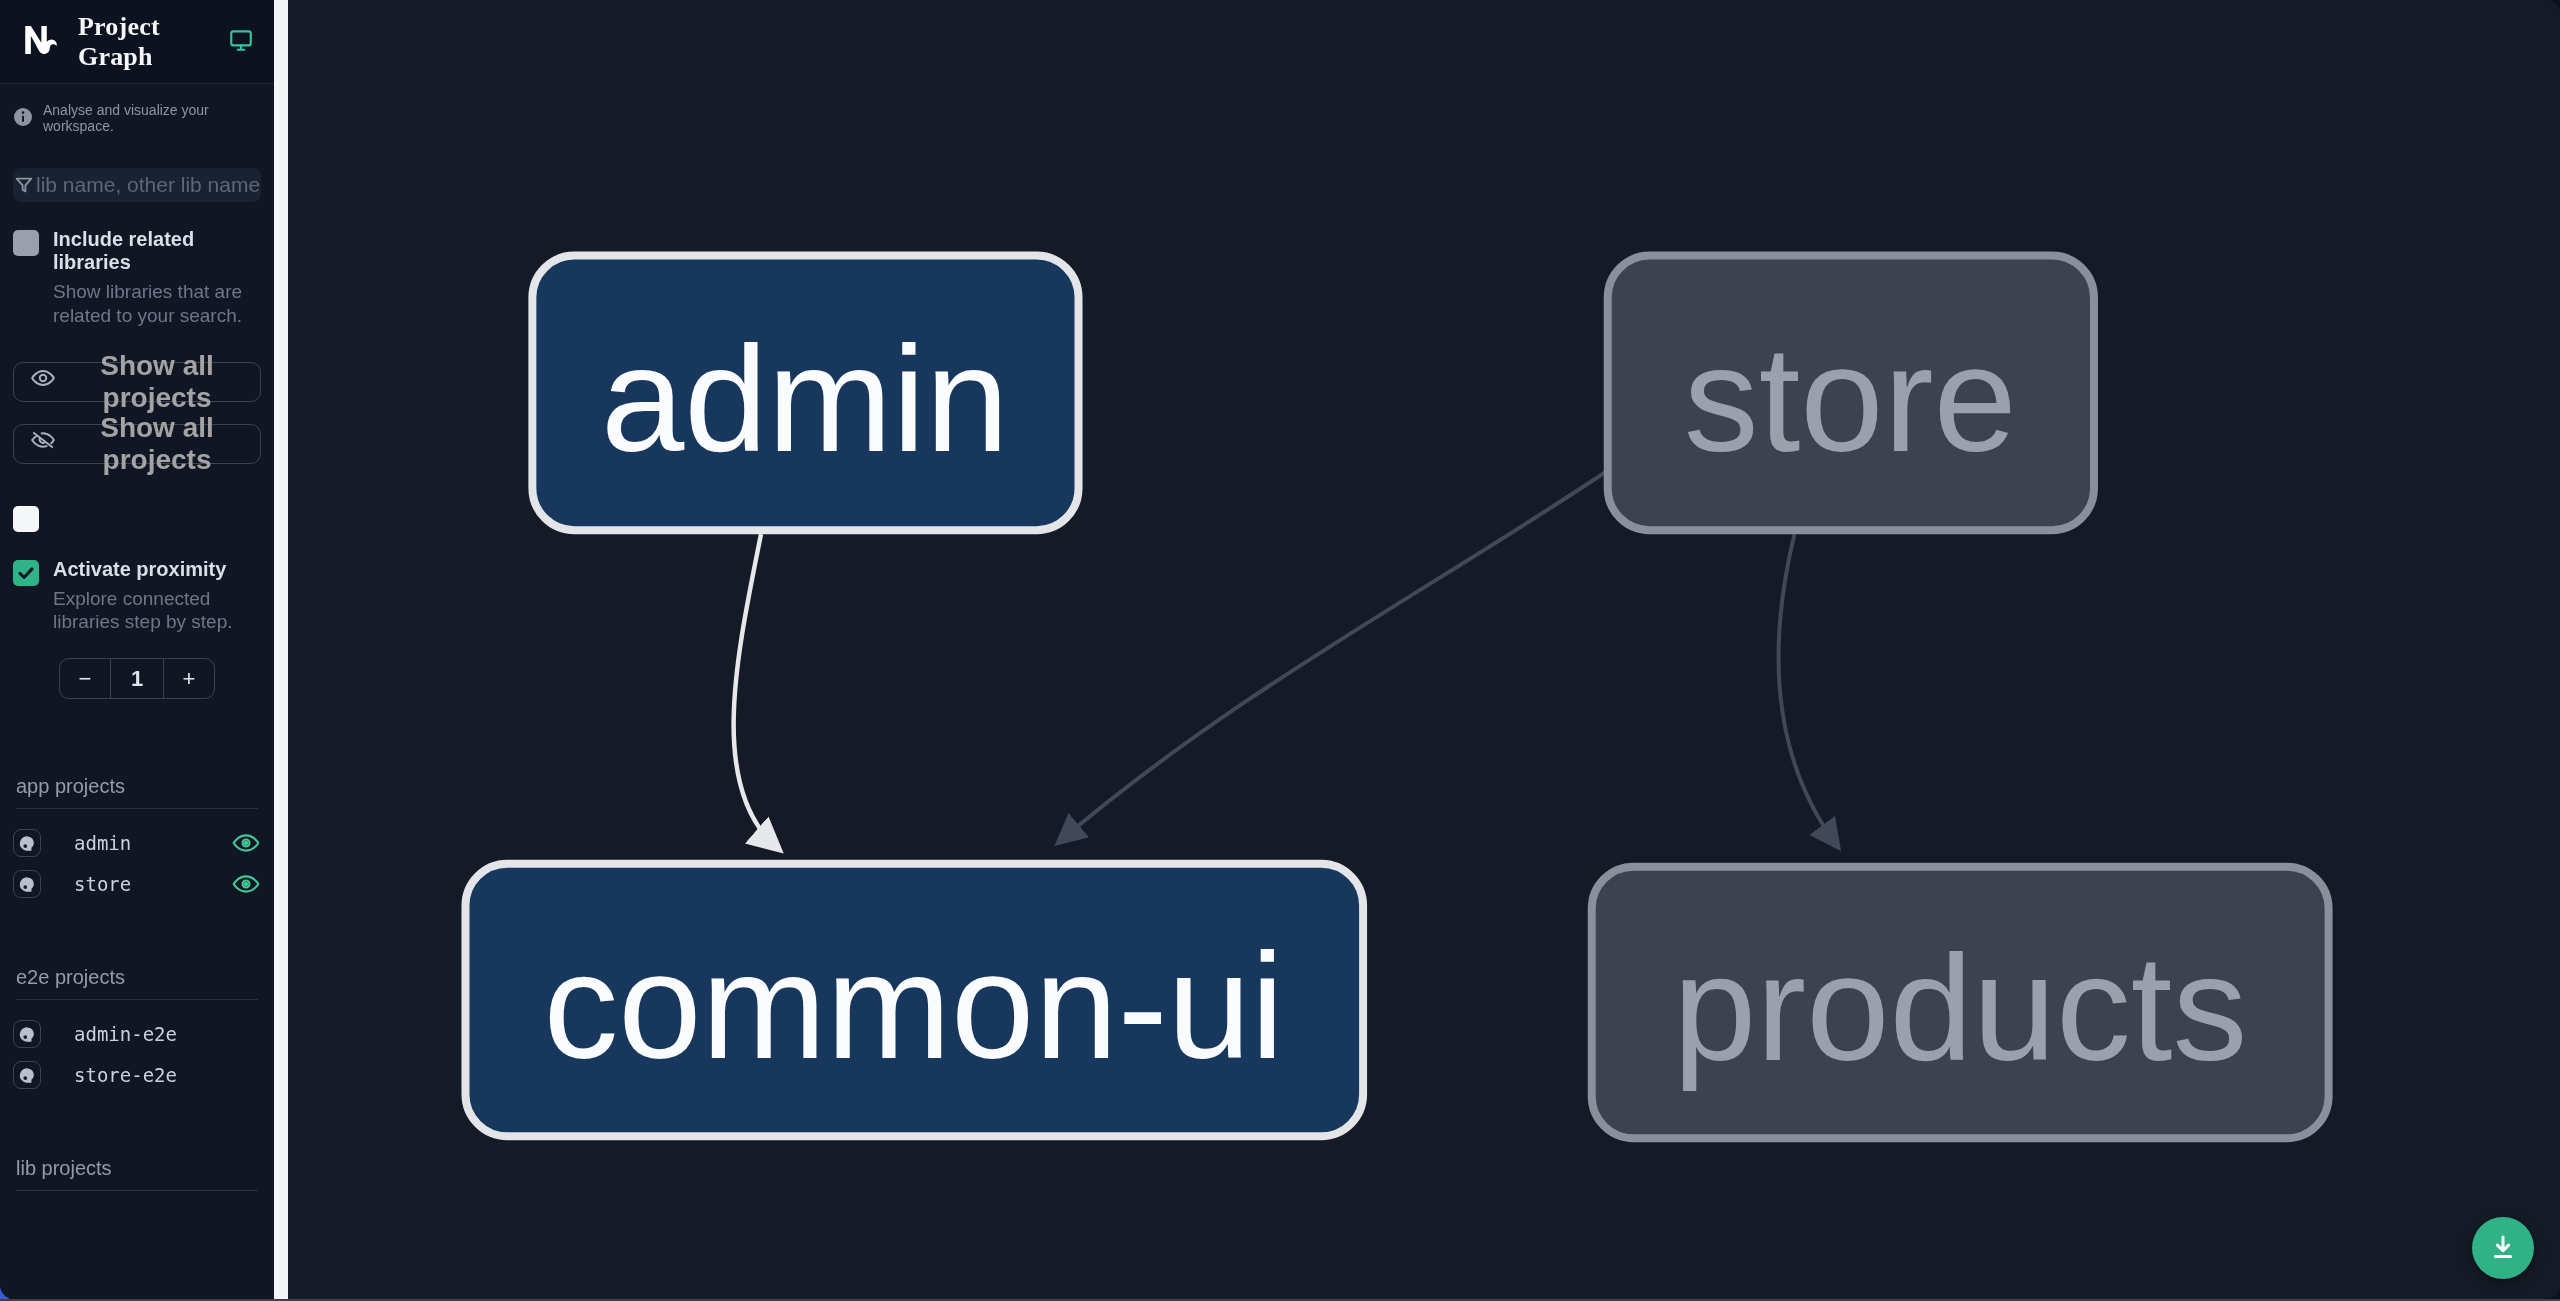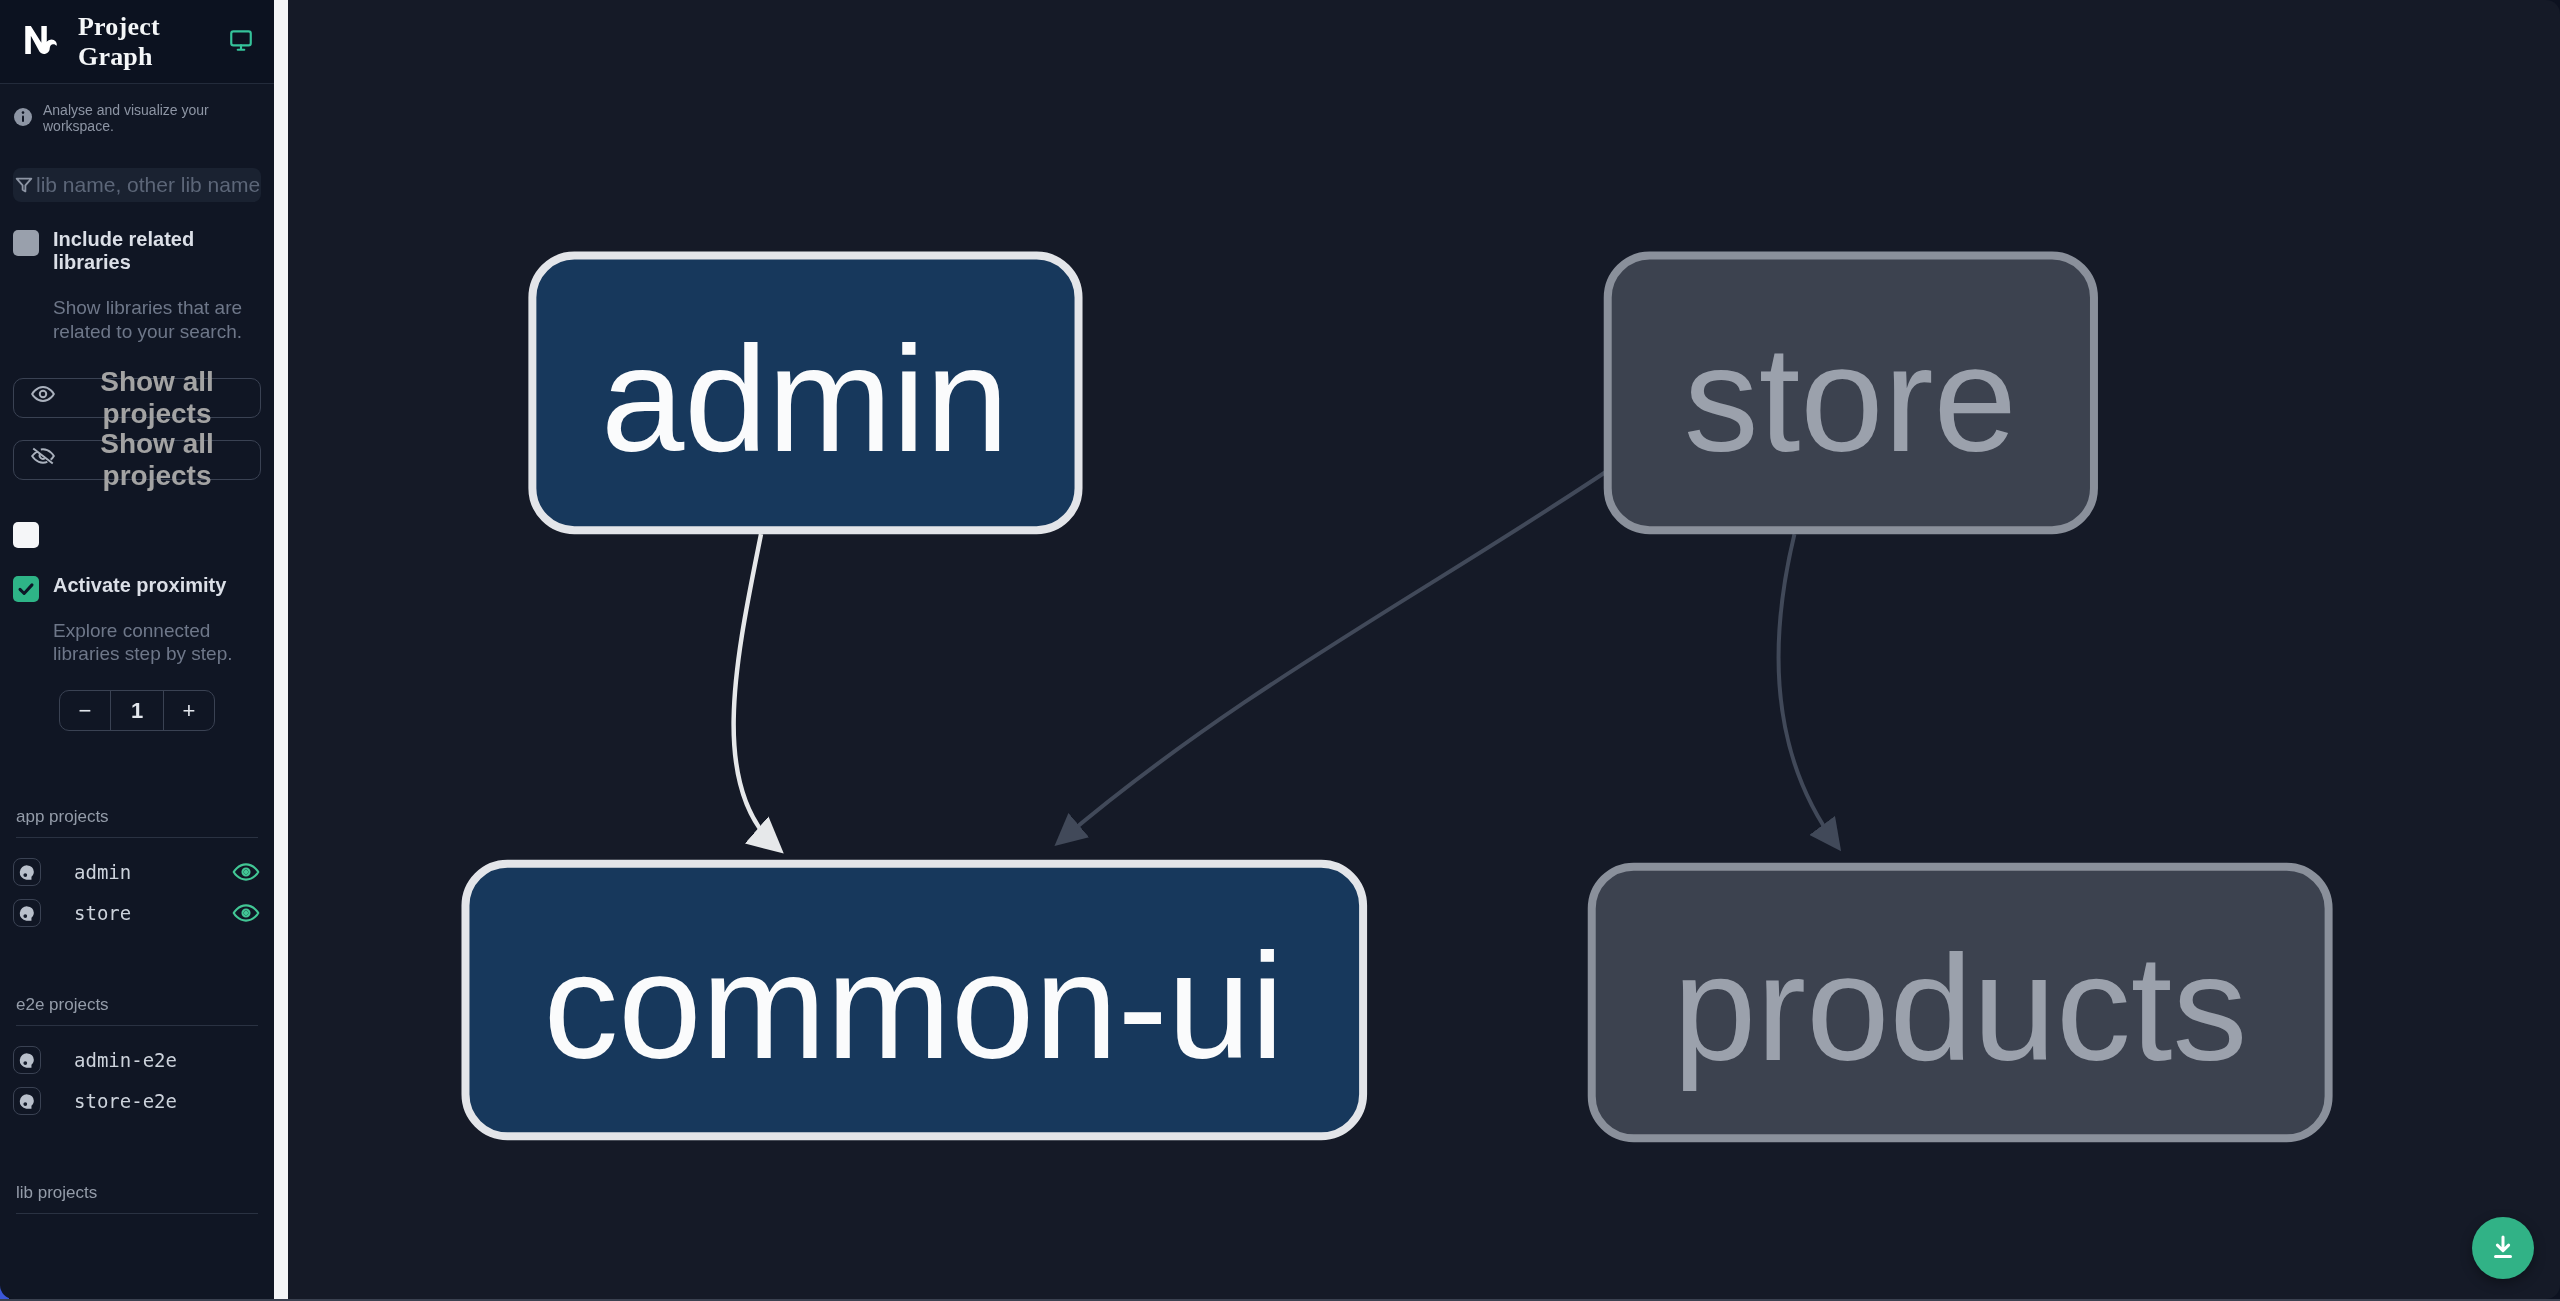--- a/index.html
+++ b/index.html
@@ -36,21 +36,21 @@
 
   .chk-row { display:flex; margin-top:26px; gap:14px; }
   .chk-box {
     width:26px; height:26px; border-radius:5px; margin-top:2px; flex:none;
     display:flex; align-items:center; justify-content:center; cursor:pointer;
   }
   .chk-gray  { background:#99a0ac; }
   .chk-white { background:#f5f6f8; }
   .chk-teal  { background:#2eb487; color:#0d1627; font-size:22px; font-weight:700; }
   .chk-label { color:#dbdfe7; font-size:20px; font-weight:700; line-height:1.15; }
-  .chk-desc  { color:#6e7789; font-size:19px; line-height:1.25; margin-top:22px; max-width:200px; }
+  .chk-desc  { color:#6e7789; font-size:19px; line-height:1.25; margin-top:6px; max-width:200px; }
 
   .sb-btn {
     margin-top:22px; height:40px; border:1.5px solid #3a4253; border-radius:10px;
     background:transparent; display:flex; align-items:center; gap:14px;
     padding:0 16px; width:100%; cursor:pointer;
   }
   .sb-btn:first-of-type { margin-top:34px; }
   .sb-btn span { color:#a3a3a3; font-size:28px; font-weight:700; }
 
   .stepper {
@@ -58,21 +58,21 @@
     border:1.5px solid #3a4253; border-radius:10px;
     display:flex; align-items:stretch; color:#e2e6ec;
   }
   .stepper > * { display:flex; align-items:center; justify-content:center; font-size:22px; }
   .step-dec, .step-inc { width:50px; cursor:pointer; }
   .step-val { flex:1; border-left:1.5px solid #3a4253; border-right:1.5px solid #3a4253; font-weight:700; }
 
   .section { margin-top:62px; }
   .section:first-of-type { margin-top:76px; }
   .section-title {
-    color:#949ca9; font-size:17px; padding-bottom:10px; margin:0 3px 14px 3px;
+    color:#949ca9; font-size:20px; padding-bottom:10px; margin:0 3px 14px 3px;
     border-bottom:1.5px solid #2a3242;
   }
   .proj-row { display:flex; align-items:center; height:40px; margin-bottom:1px; }
   .proj-icon-btn {
     width:28px; height:28px; border:1.5px solid #3a4253; border-radius:8px;
     display:flex; align-items:center; justify-content:center; cursor:pointer; flex:none;
   }
   .proj-name {
     font-family:"DejaVu Sans Mono", monospace; font-size:19px; color:#ccd2db;
     margin-left:33px; flex:1;

